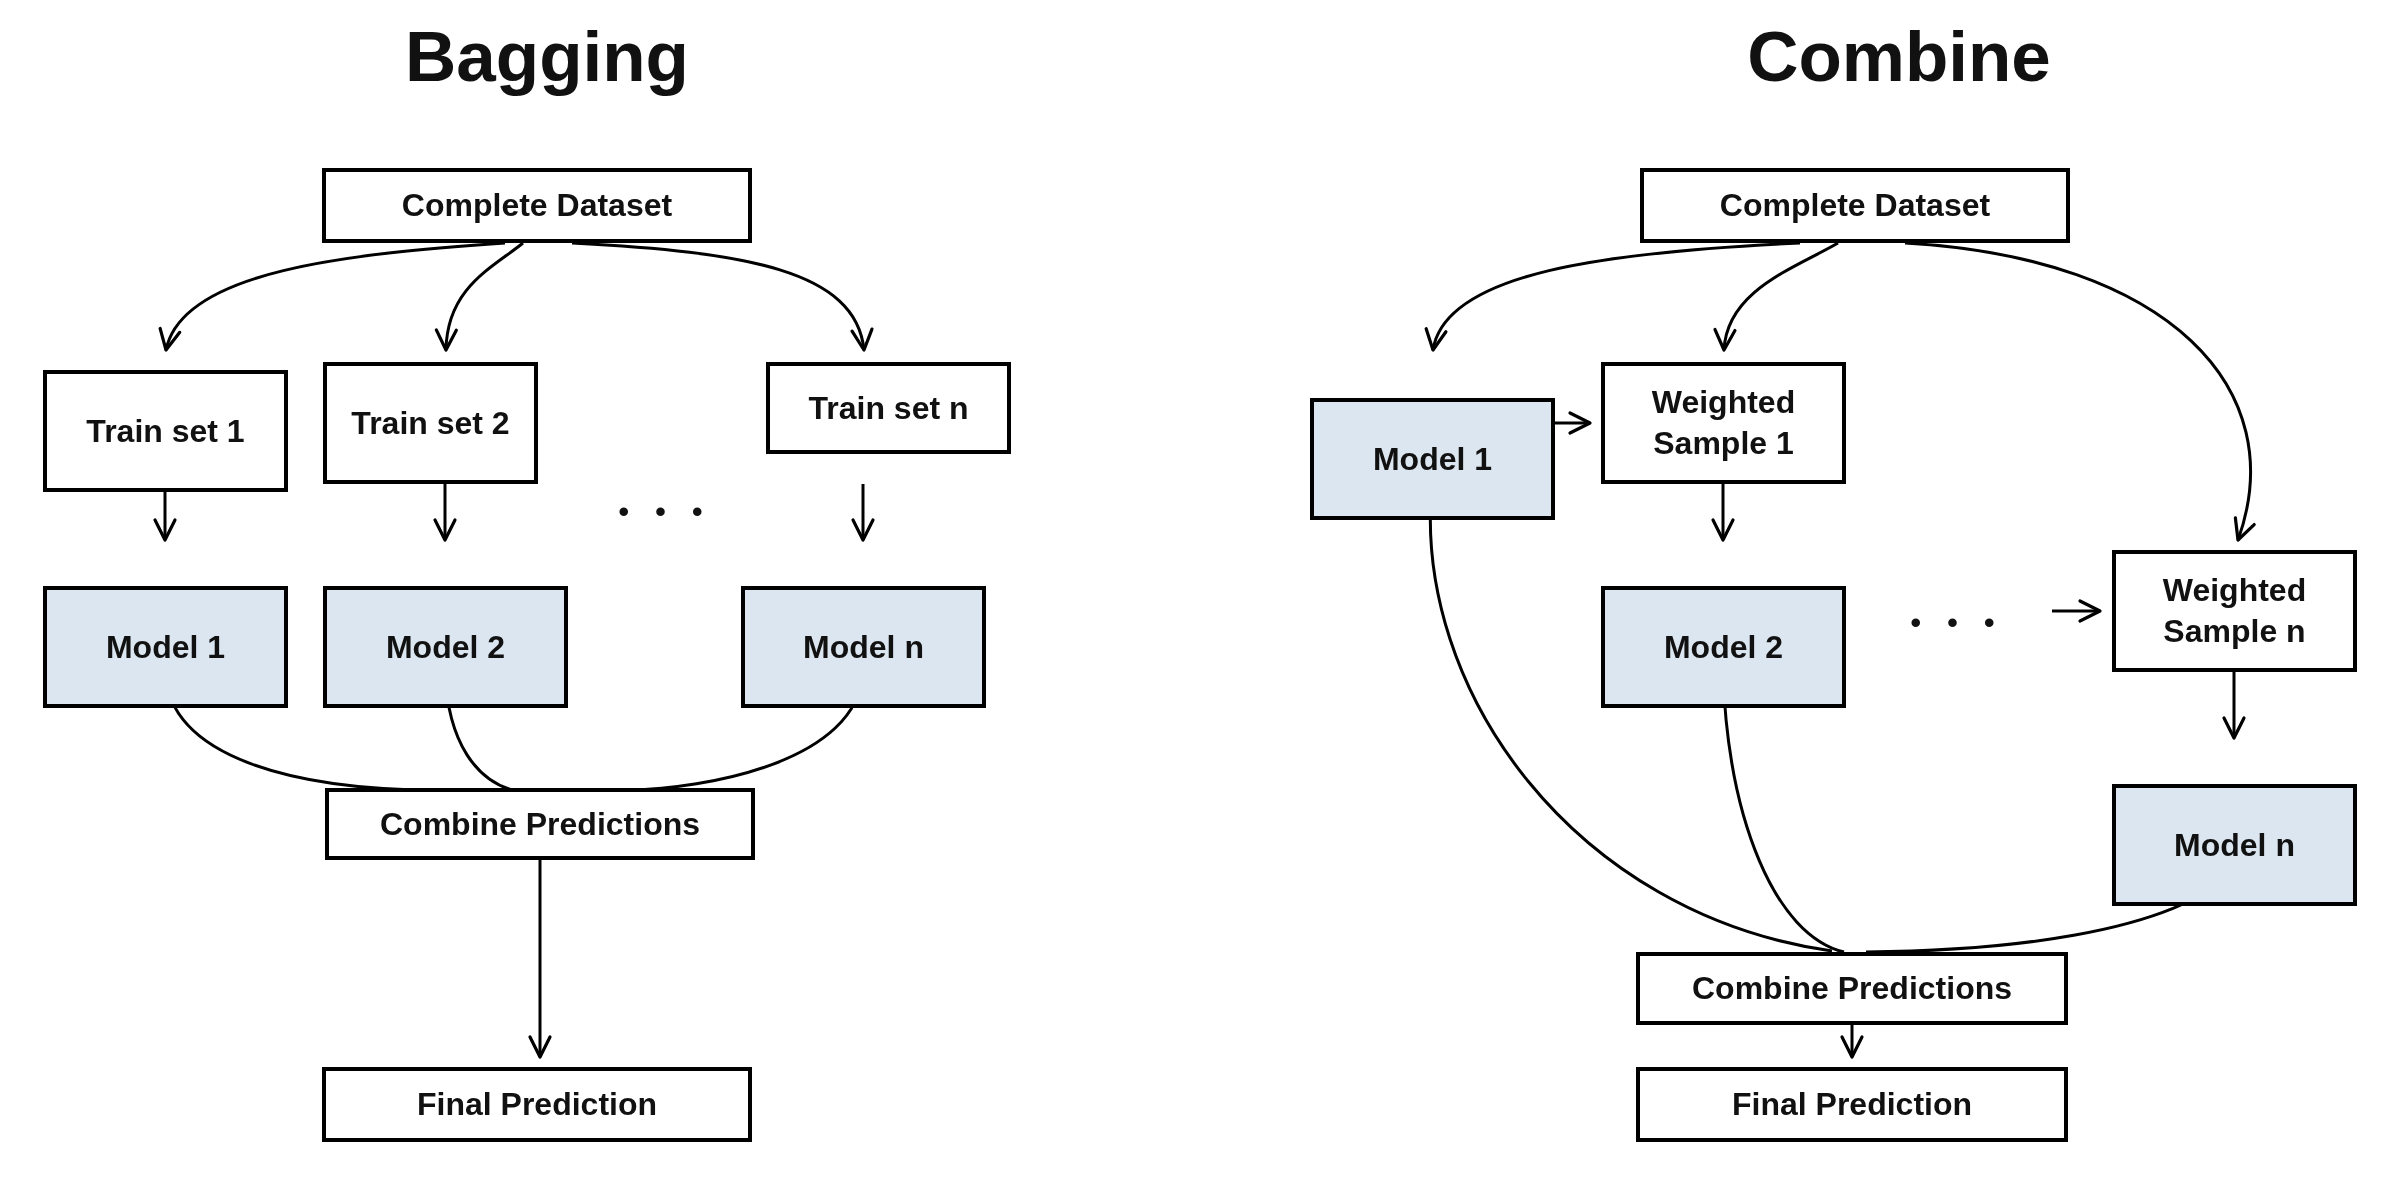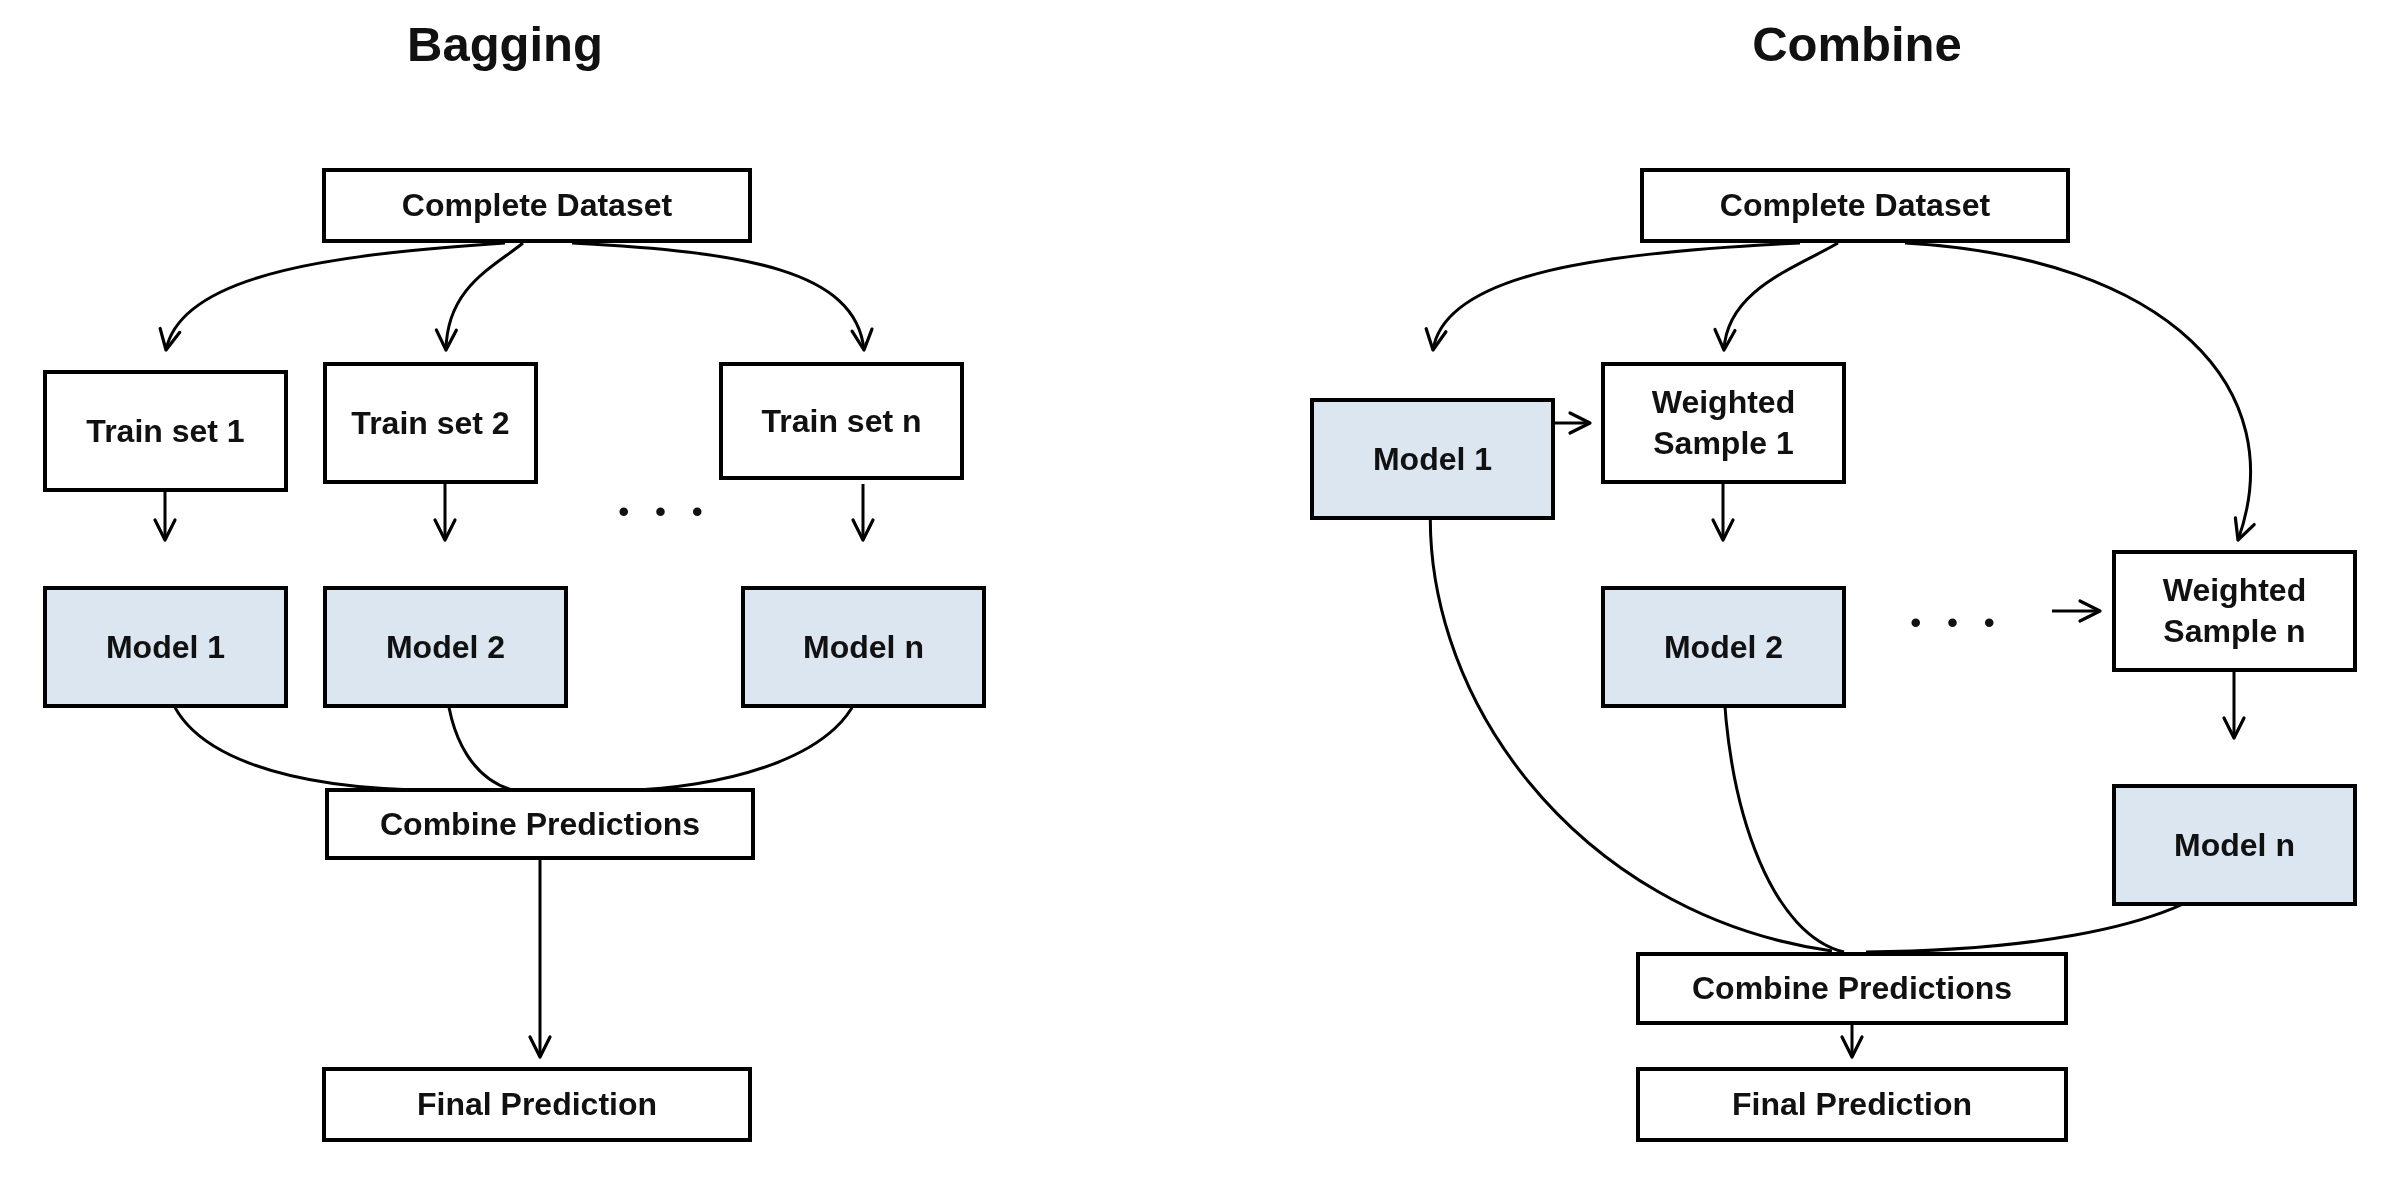--- a/index.html
+++ b/index.html
@@ -15,24 +15,25 @@
     position:relative;
     width:2390px;height:1188px;
     background:var(--bg);
     font-family:"Liberation Sans",sans-serif;
     overflow:hidden;
   }
   .edges{position:absolute;left:0;top:0;width:2390px;height:1188px;}
   .title{
     position:absolute;
     transform:translateX(-50%);
-    font-size:49px;
+    font-size:71px;
     font-weight:bold;
     color:var(--text);
     white-space:nowrap;
+    margin-left:42px;
   }
   .node{
     position:absolute;
     box-sizing:border-box;
     border:4px solid var(--border);
     background:var(--box-fill);
     color:var(--text);
     display:flex;
     align-items:center;
     justify-content:center;
@@ -100,21 +101,21 @@
       <path d="M1852,1025 L1852,1057" marker-end="url(#ah)"></path>
     </g>
   </svg>
 
   <div class="title" style="left:505px;top:16px;">Bagging</div>
   <div class="title" style="left:1857px;top:16px;">Combine</div>
 
   <div class="node" style="left:322px;top:168px;width:430px;height:75px;">Complete Dataset</div>
   <div class="node" style="left:43px;top:370px;width:245px;height:122px;">Train set 1</div>
   <div class="node" style="left:323px;top:362px;width:215px;height:122px;">Train set 2</div>
-  <div class="node" style="left:719px;top:362px;width:245px;height:118px;">Train set n</div>
+  <div class="node" style="left:766px;top:362px;width:245px;height:92px;">Train set n</div>
   <div class="dots" style="left:595px;top:495px;">• • •</div>
   <div class="node model" style="left:43px;top:550px;width:245px;height:122px;">Model 1</div>
   <div class="node model" style="left:323px;top:550px;width:245px;height:122px;">Model 2</div>
   <div class="node model" style="left:741px;top:550px;width:245px;height:122px;">Model n</div>
   <div class="node" style="left:325px;top:788px;width:430px;height:72px;">Combine Predictions</div>
   <div class="node" style="left:322px;top:1067px;width:430px;height:75px;">Final Prediction</div>
 
   <div class="node" style="left:1640px;top:168px;width:430px;height:75px;">Complete Dataset</div>
   <div class="node model" style="left:1310px;top:362px;width:245px;height:122px;">Model 1</div>
   <div class="node" style="left:1601px;top:362px;width:245px;height:122px;">Weighted

